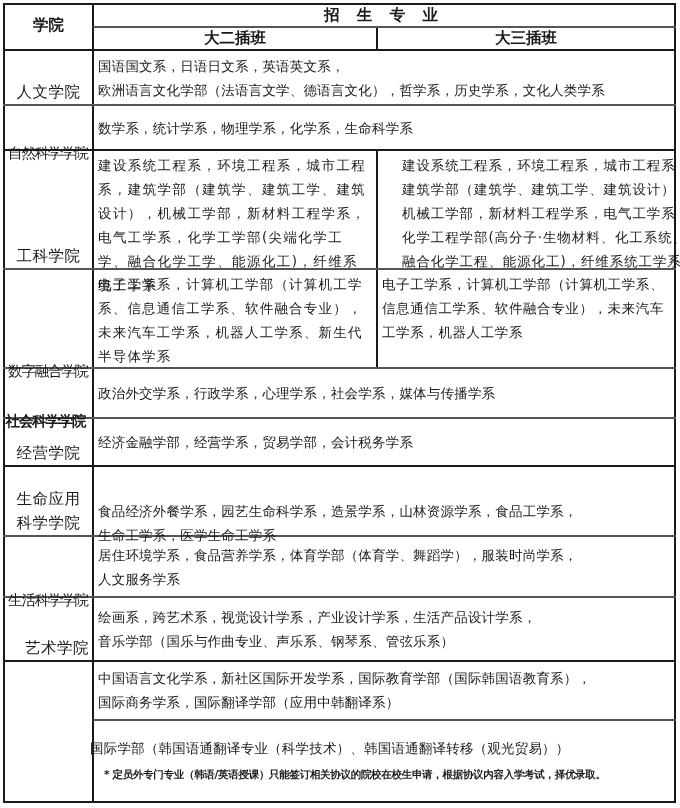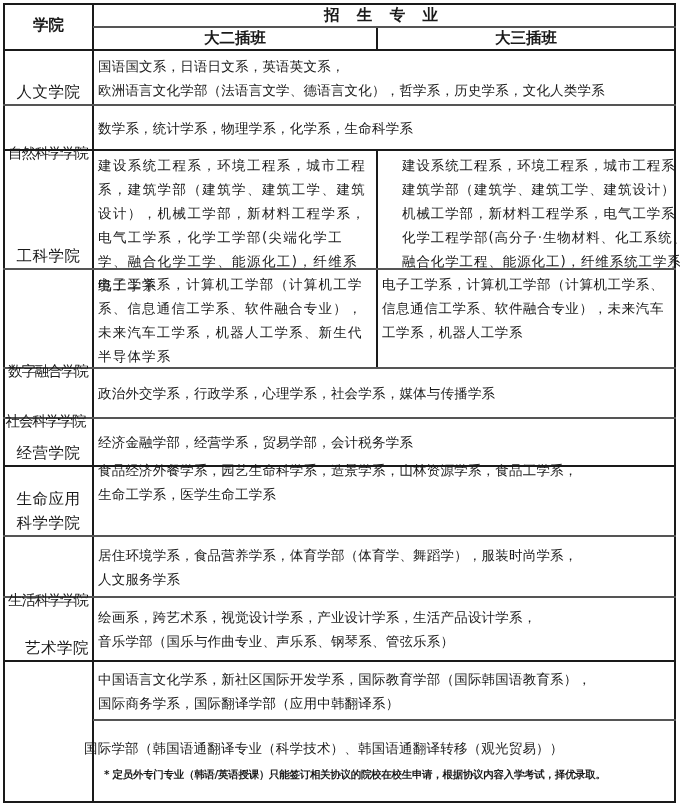--- a/index.html
+++ b/index.html
@@ -85,39 +85,39 @@
 <div class="cell college tight" style="left:4px; top:270px; width:88px; height:97px;">
   <span>数字融合学院</span>
 </div>
 <div class="cell majors top" style="left:94px; top:270px; width:282px; height:97px; letter-spacing:1.2px;">
   <span class="txt">电子工学系，计算机工学部（计算机工学系、信息通信工学系、软件融合专业），未来汽车工学系，机器人工学系、新生代半导体学系</span>
 </div>
 <div class="cell majors top" style="left:378px; top:270px; width:296px; height:97px; letter-spacing:0.6px;">
   <span class="txt">电子工学系，计算机工学部（计算机工学系、信息通信工学系、软件融合专业），未来汽车工学系，机器人工学系</span>
 </div>
 
-<div class="cell college tight" style="left:4px; top:369px; width:83px; height:48px;">
+<div class="cell college tight" style="left:4px; top:369px; width:83px; height:48px;font-weight:bold;">
   <span>社会科学学院</span>
 </div>
 <div class="cell majors" style="left:94px; top:369px; width:580px; height:48px;">
   <span class="txt">政治外交学系，行政学系，心理学系，社会学系，媒体与传播学系</span>
 </div>
 
 <div class="cell college" style="left:5px; top:419px; width:87px; height:46px;">
   <span>经营学院</span>
 </div>
 <div class="cell majors" style="left:94px; top:419px; width:580px; height:46px;">
   <span class="txt">经济金融学部，经营学系，贸易学部，会计税务学系</span>
 </div>
 
 <div class="cell college" style="left:5px; top:467px; width:87px; height:68px; white-space:pre-line;">
   <span>生命应用
 科学学院</span>
 </div>
-<div class="cell majors" style="left:94px; top:448px; width:580px; height:68px;">
+<div class="cell majors" style="left:94px; top:489px; width:580px; height:68px;">
   <span class="txt">食品经济外餐学系，园艺生命科学系，造景学系，山林资源学系，食品工学系，
 生命工学系，医学生命工学系</span>
 </div>
 
 <div class="cell college tight" style="left:4px; top:537px; width:88px; height:59px;">
   <span>生活科学学院</span>
 </div>
 <div class="cell majors" style="left:94px; top:537px; width:580px; height:59px;">
   <span class="txt">居住环境学系，食品营养学系，体育学部（体育学、舞蹈学），服装时尚学系，
 人文服务学系</span>
@@ -127,22 +127,22 @@
   <span>艺术学院</span>
 </div>
 <div class="cell majors" style="left:94px; top:598px; width:580px; height:62px;">
   <span class="txt">绘画系，跨艺术系，视觉设计学系，产业设计学系，生活产品设计学系，
 音乐学部（国乐与作曲专业、声乐系、钢琴系、管弦乐系）</span>
 </div>
 
 <div class="cell college tight" style="left:4px; top:662px; width:88px; height:176px;">
   <span>国际人才学院</span>
 </div>
-<div class="cell majors" style="left:94px; top:662px; width:580px; height:57px;">
+<div class="cell majors" style="left:94px; top:662px; width:580px; height:57px;font-family:Liberation Serif, serif;">
   <span class="txt">中国语言文化学系，新社区国际开发学系，国际教育学部（国际韩国语教育系），
 国际商务学系，国际翻译学部（应用中韩翻译系）</span>
 </div>
-<div class="cell majors top" style="left:80px; top:736px; width:580px; height:26px; padding-top:0;">
+<div class="cell majors top" style="left:86px; top:736px; width:580px; height:26px; padding-top:0;">
   <span class="txt">国际学部（韩国语通翻译专业（科学技术）、韩国语通翻译转移（观光贸易））</span>
 </div>
 <div class="cell" style="left:104px; top:765px; width:570px; height:20px; align-items:center;">
   <span class="note">* 定员外专门专业（韩语/英语授课）只能签订相关协议的院校在校生申请，根据协议内容入学考试，择优录取。</span>
 </div>
 
 </body></html>

